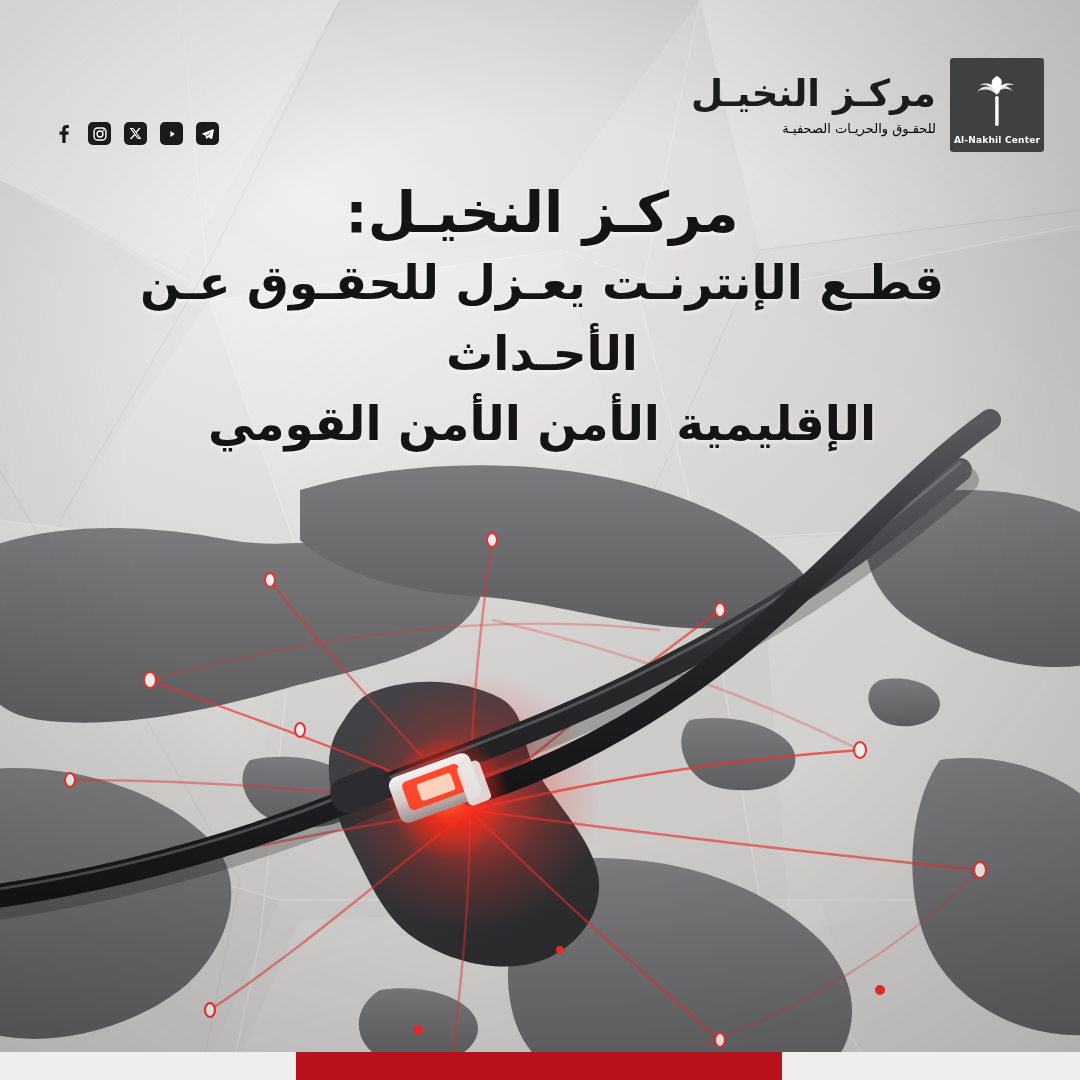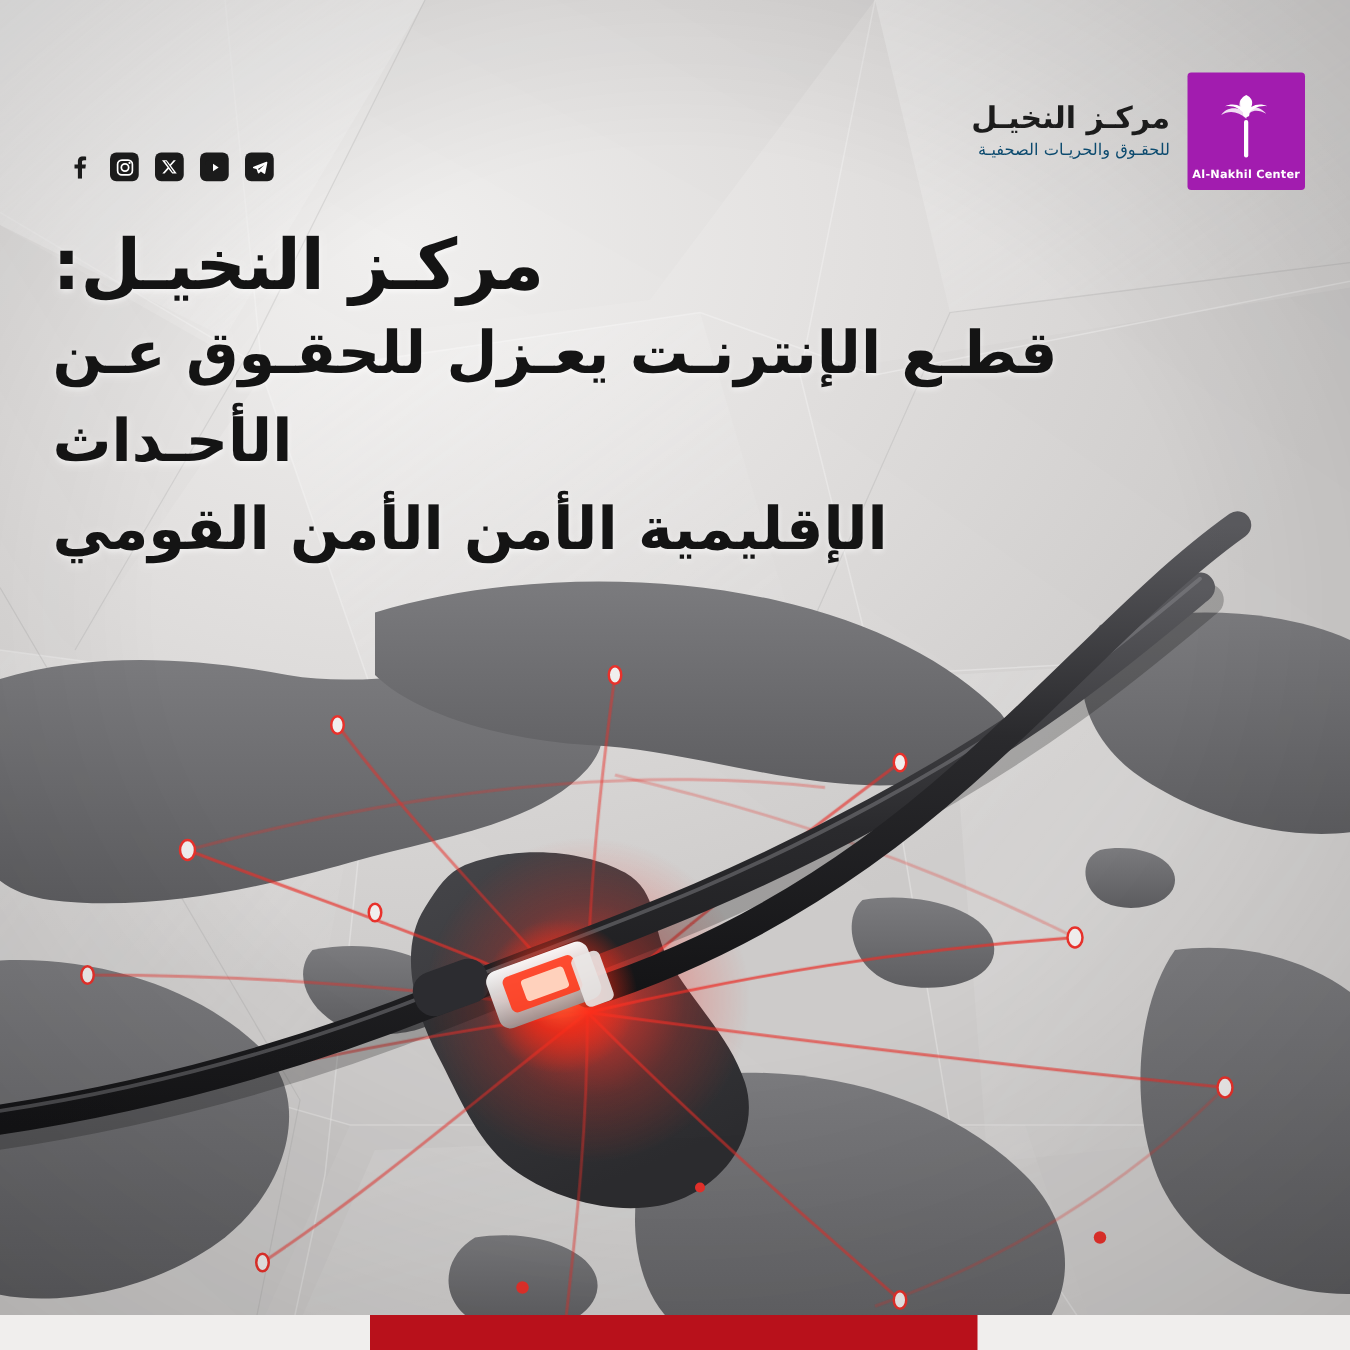--- a/index.html
+++ b/index.html
@@ -84,35 +84,35 @@
     display: flex;
     align-items: center;
     gap: 14px;
   }
   .brand-text {
     text-align: right;
     direction: rtl;
     line-height: 1.15;
   }
   .brand-title {
-    font-size: 24px;
+    font-size: 37px;
     font-weight: 700;
     color: #1c1c1c;
     letter-spacing: 1px;
   }
   .brand-sub {
     font-size: 13px;
-    color: #0c4a6e;
+    color: #000000;
     margin-top: 6px;
     letter-spacing: .5px;
   }
   .brand-mark {
     width: 94px;
     height: 94px;
-    background: #a21caf;
+    background: #404040;
     border-radius: 3px;
     position: relative;
     display: flex;
     flex-direction: column;
     align-items: center;
     justify-content: center;
     color: #fff;
   }
   .brand-mark .mark-name {
     position: absolute;
@@ -121,25 +121,25 @@
     right: 0;
     text-align: center;
     font-size: 9px;
     font-weight: 700;
     letter-spacing: .2px;
   }
 
   
   .headline {
     position: absolute;
-    right: 58px;
+    right: 48px;
     top: 178px;
     width: 980px;
     direction: rtl;
-    text-align: left;
+    text-align: center;
     color: #141414;
   }
   .headline .line1 {
     font-size: 56px;
     font-weight: 800;
     letter-spacing: 1px;
     line-height: 1.25;
     text-shadow: 0 2px 5px rgba(255,255,255,0.65);
   }
   .headline .line2,

